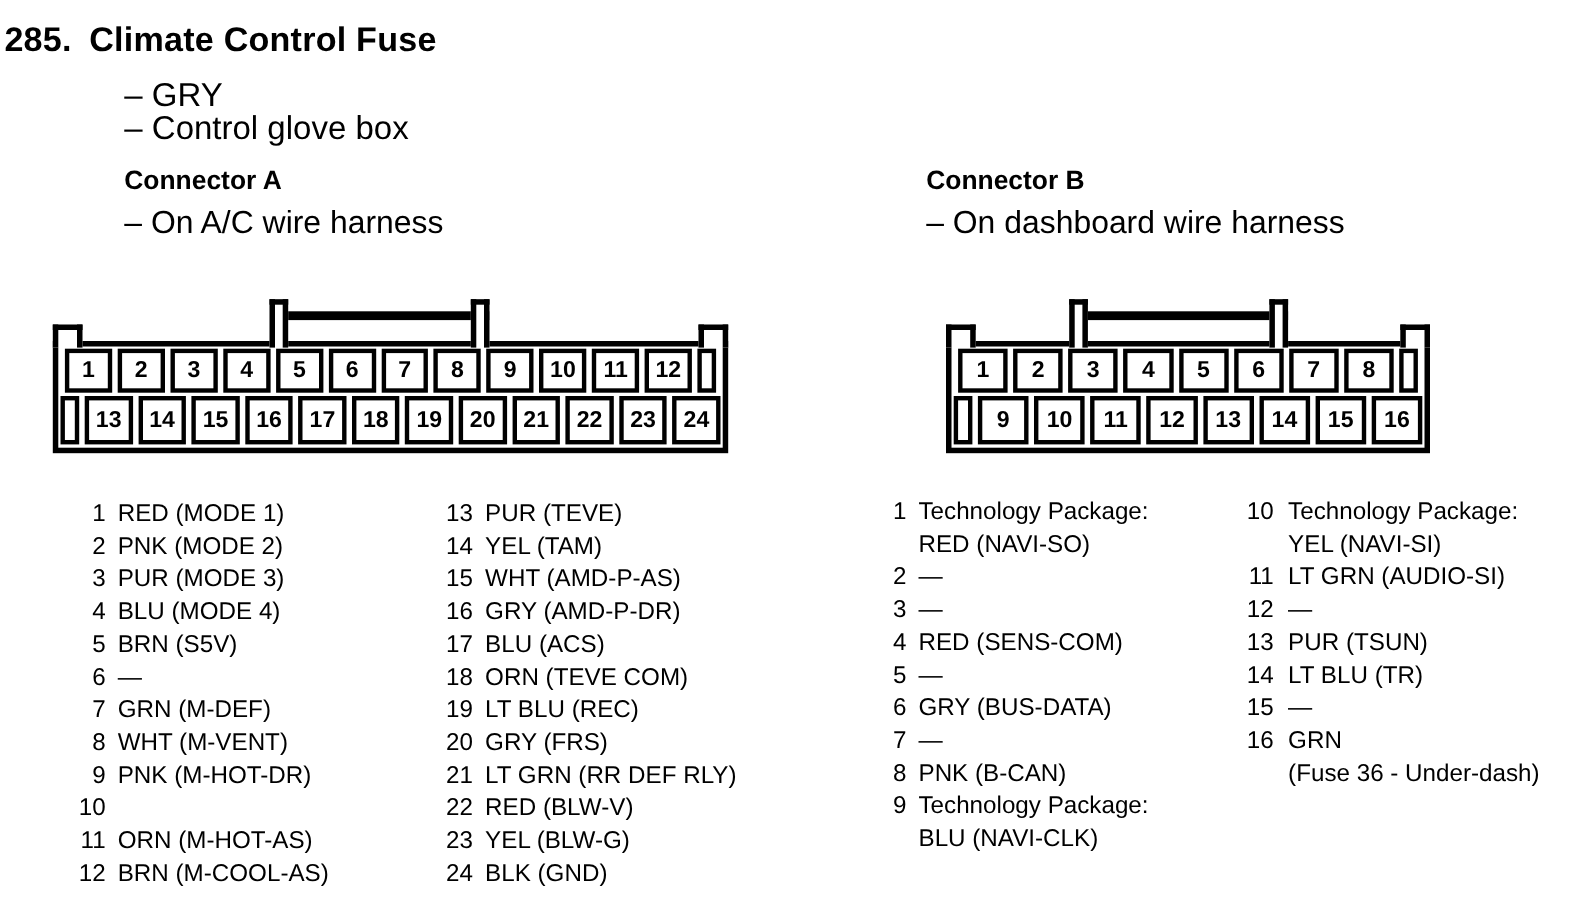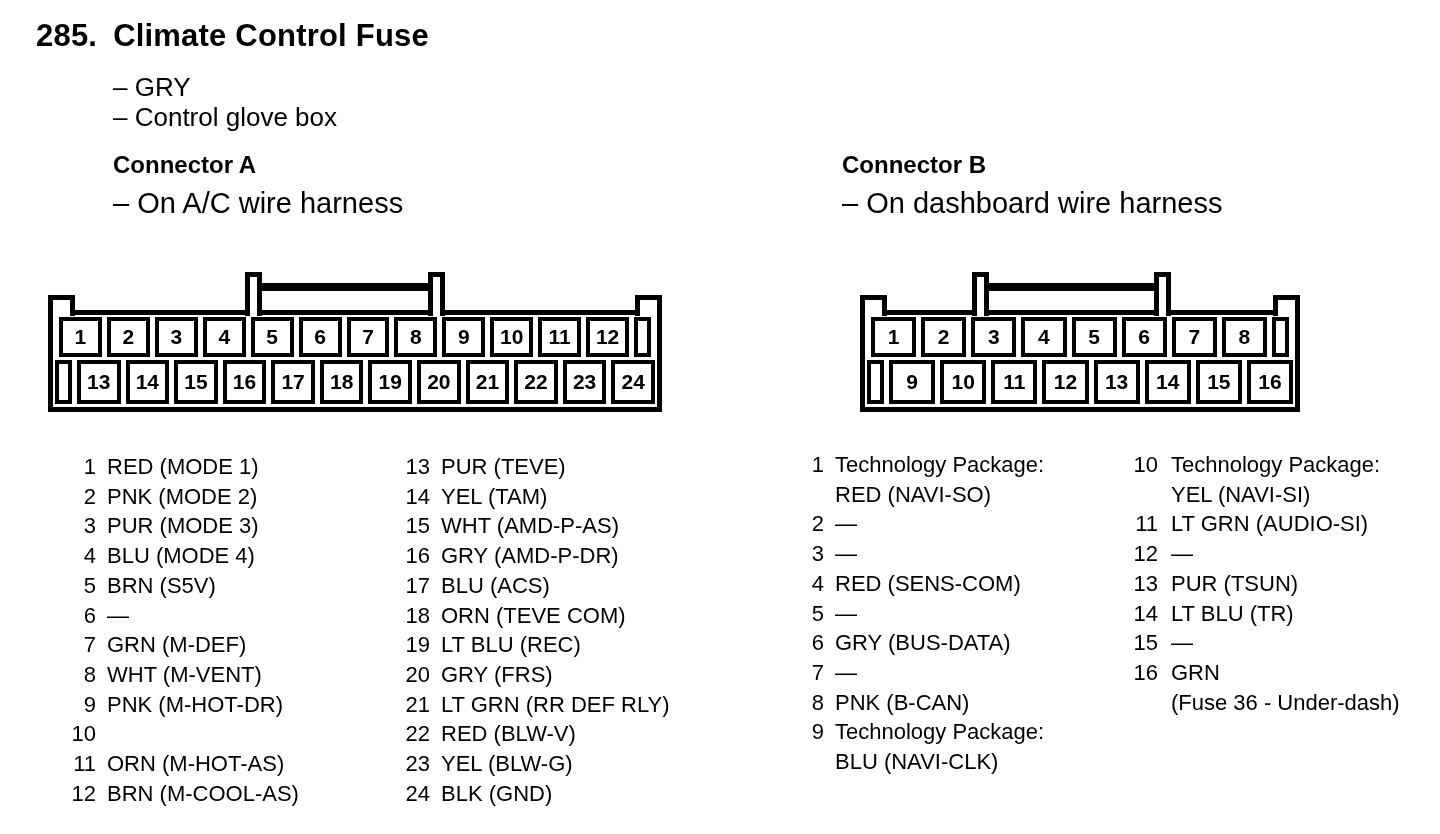--- a/index.html
+++ b/index.html
@@ -5,26 +5,26 @@
   * { margin:0; padding:0; box-sizing:border-box; }
   html,body { background:#ffffff; }
   .page {
     position:relative; width:1440px; height:834px;
     background:#ffffff; color:#000;
     font-family:"Liberation Sans", sans-serif;
     overflow:hidden;
   }
   
   .title-row {
-    position:absolute; left:36px; top:16px;
+    position:absolute; left:4px; top:16px;
     display:flex; gap:16px;
     font-size:31px; font-weight:700; line-height:40px;
     letter-spacing:0.2px;
   }
-  .top-notes { position:absolute; left:113px; top:72px; font-size:26px; line-height:30px; }
+  .top-notes { position:absolute; left:113px; top:72px; font-size:30px; line-height:30px; }
   .conn-heading { position:absolute; top:150px; font-size:24px; font-weight:700; line-height:30px; }
   .conn-note    { position:absolute; top:188px; font-size:29px; line-height:30px; }
   .ca-x { left:113px; }
   .cb-x { left:842px; }
 
   
   .connector { position:absolute; top:268px; height:146px; }
   .conn-a { left:48px;  width:614px; }
   .conn-b { left:860px; width:440px; }
 

